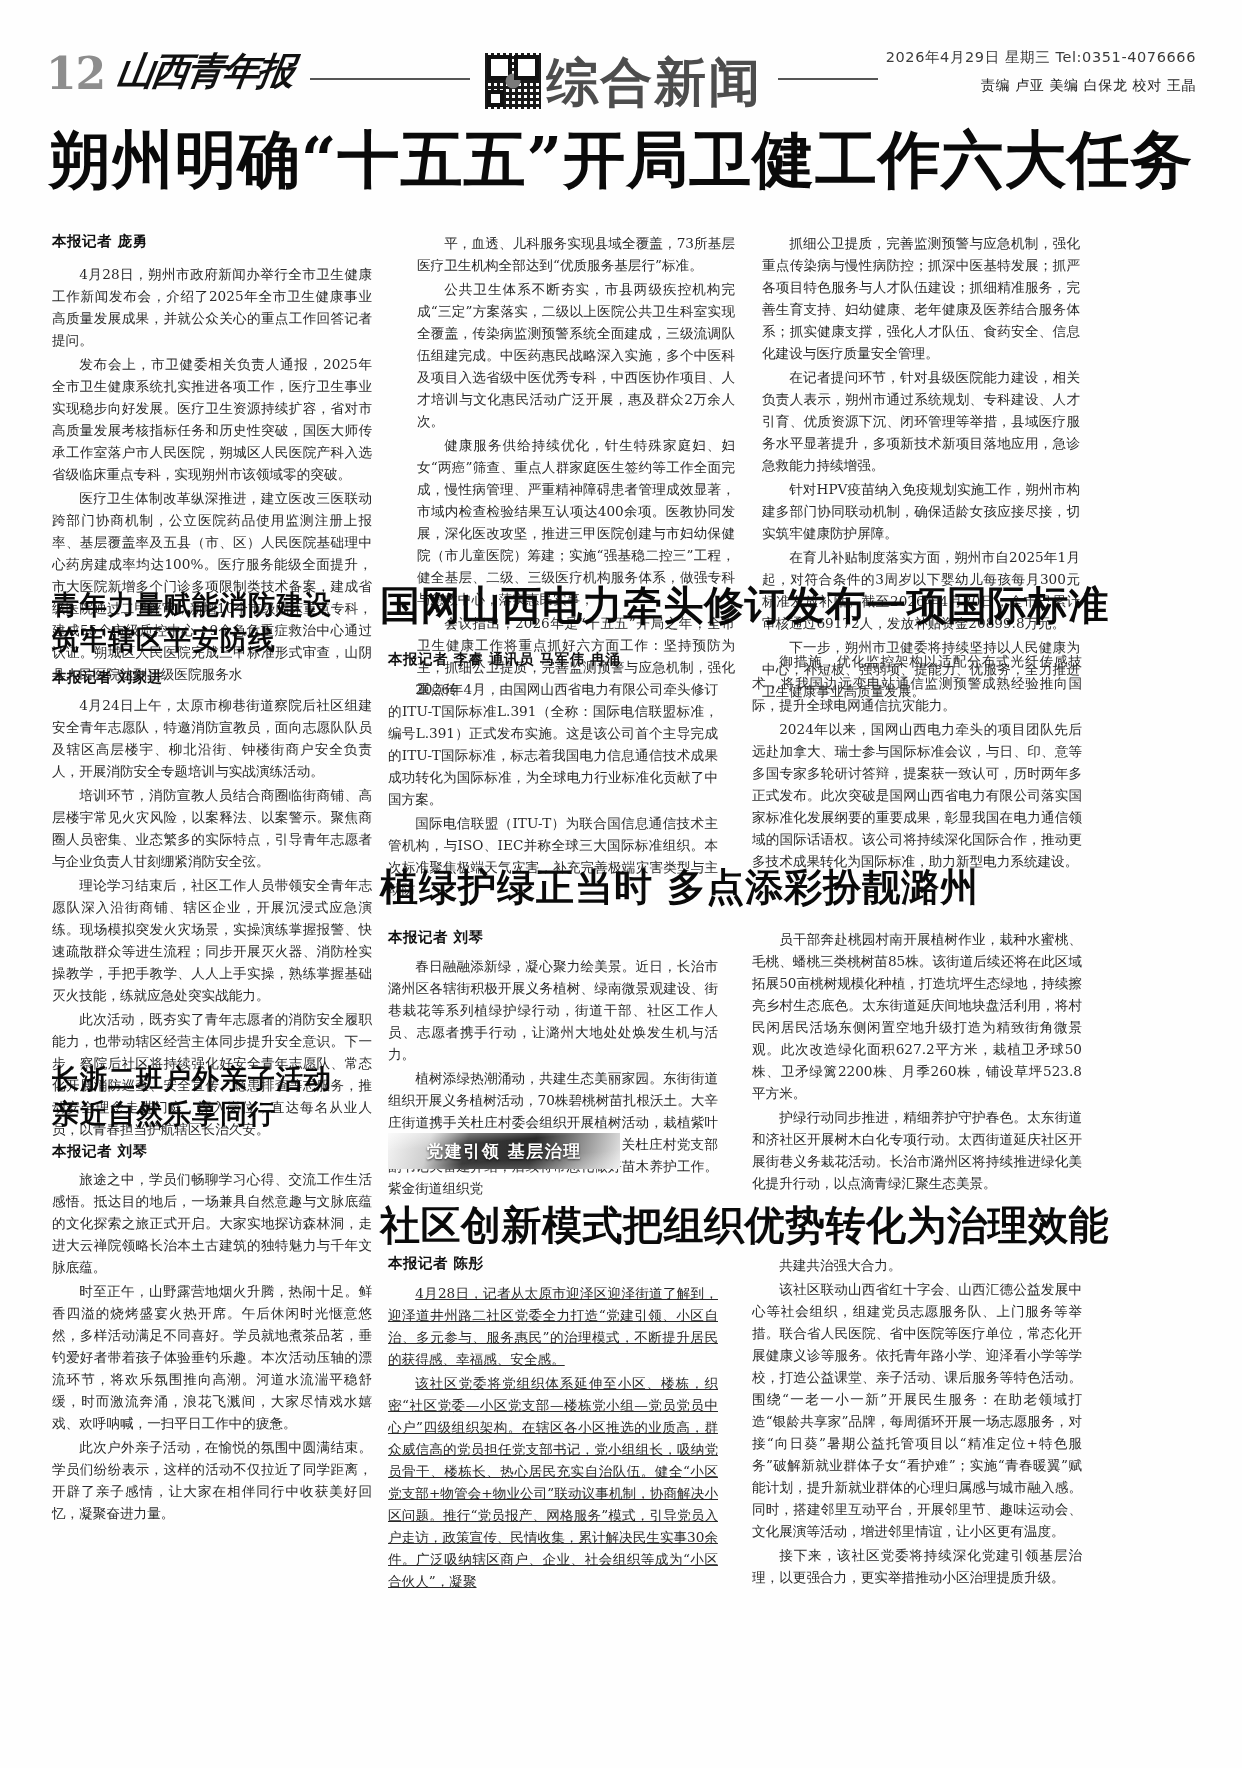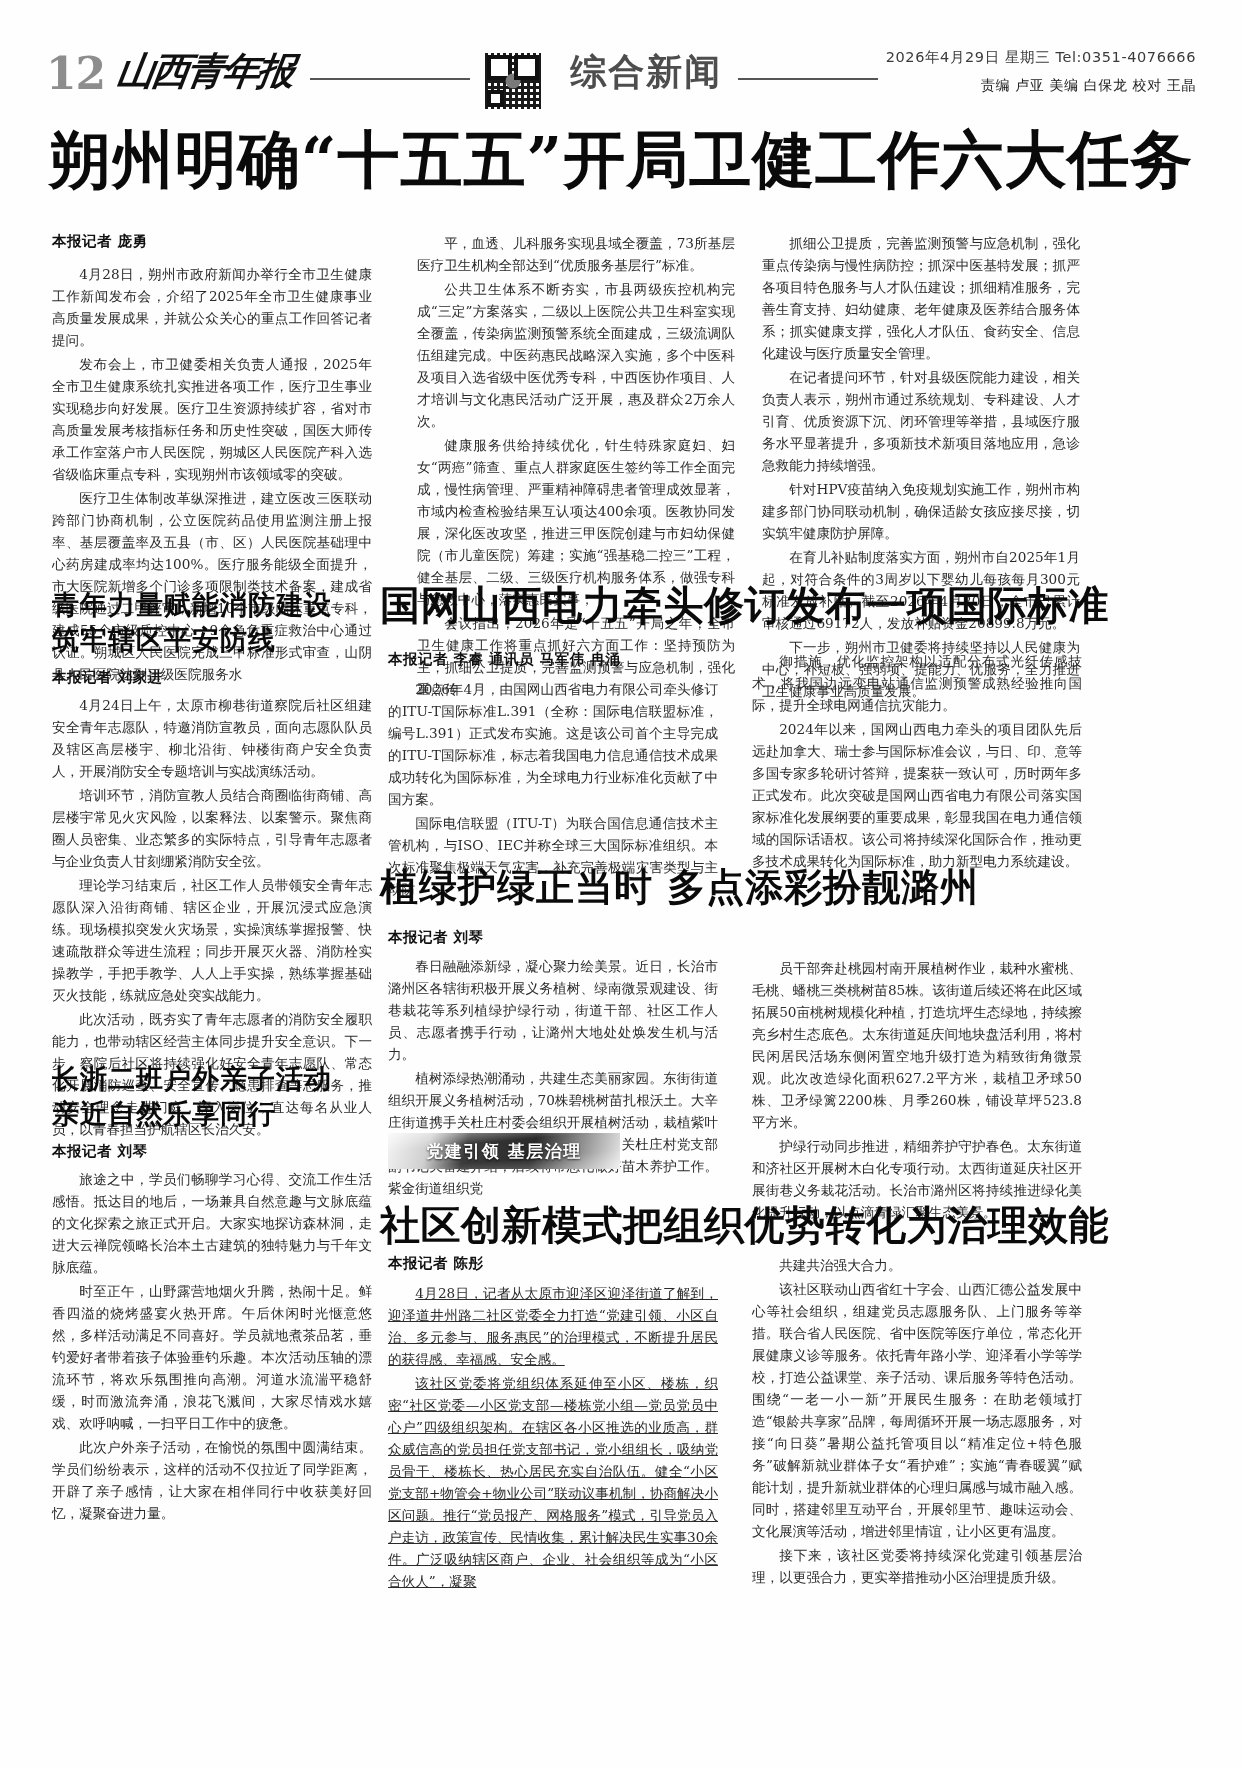--- a/index.html
+++ b/index.html
@@ -82,23 +82,23 @@
     position: absolute; left: 2px; bottom: 2px;
     width: 17px; height: 17px; border: 4px solid #111; background: #fff;
   }
   .qr-center {
     position: absolute; left: 50%; top: 50%;
     transform: translate(-50%,-50%);
     width: 15px; height: 15px; border-radius: 50%;
     background: #7a7a7a;
   }
   .section-title {
-    margin-left: 28px; margin-top: 18px;
-    font-family: "DejaVu Serif", "Liberation Serif", serif;
-    font-size: 36px;
+    margin-left: 4px; margin-top: 18px;
+    font-family: "DejaVu Serif", "Liberation Serif", serif;
+    font-size: 52px;
     font-weight: 700;
     color: #4d4d4d;
     letter-spacing: 2px;
     white-space: nowrap;
   }
   .mast-rule-right {
     flex: 1 1 auto;
     height: 2px;
     background: #555;
     margin-top: 48px;
@@ -218,21 +218,21 @@
   #col-c1        { left: 52px; top: 1168px; width: 320px; }
 
   
   #col-d-by { left: 388px; top: 650px; width: 330px; }
   #col-d1 { left: 388px; top: 678px; width: 330px; }
   #col-d2 { left: 752px; top: 650px; width: 330px; }
 
   
   #col-e-by { left: 388px; top: 928px; width: 330px; }
   #col-e1 { left: 388px; top: 955px; width: 330px; }
-  #col-e2 { left: 752px; top: 928px; width: 330px; margin-top: 29px; }
+  #col-e2 { left: 752px; top: 928px; width: 330px; }
 
   
   .banner-wrap {
     position: absolute;
     left: 388px; top: 1133px;
     width: 232px; height: 36px;
     overflow: hidden;
     background: linear-gradient(105deg, #f4f4f4 0%, #cfcfcf 18%, #3b3b3b 34%, #2a2a2a 62%, #888 80%, #e9e9e9 100%);
     display: flex; align-items: center; justify-content: center;
   }

